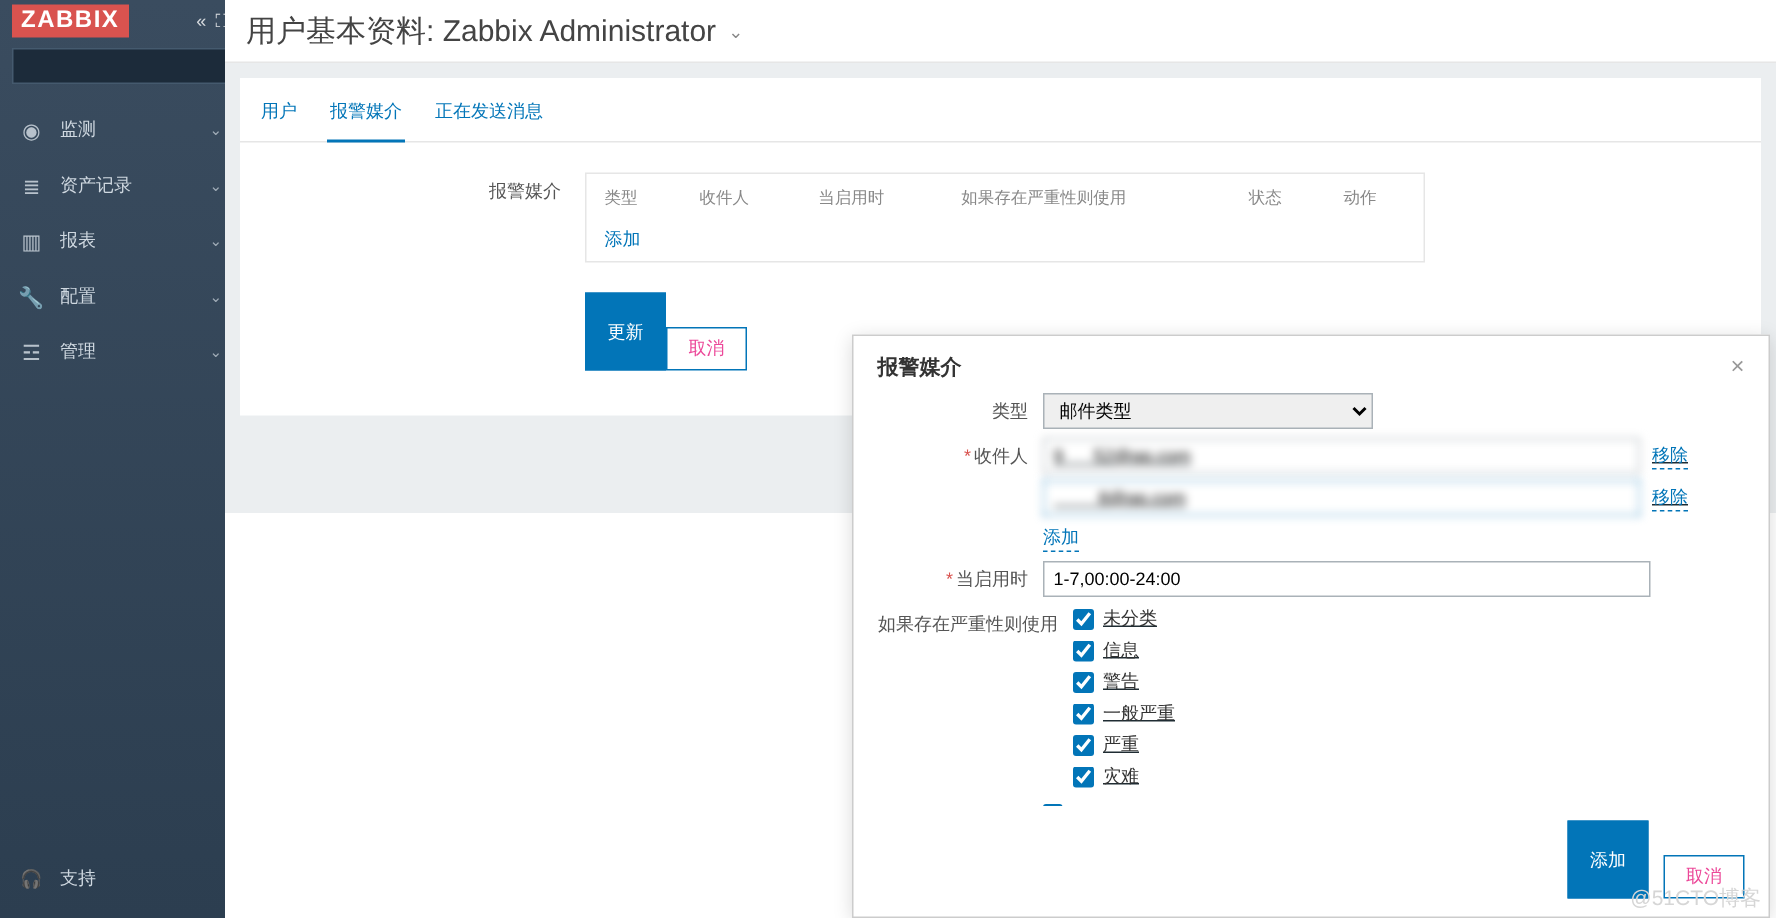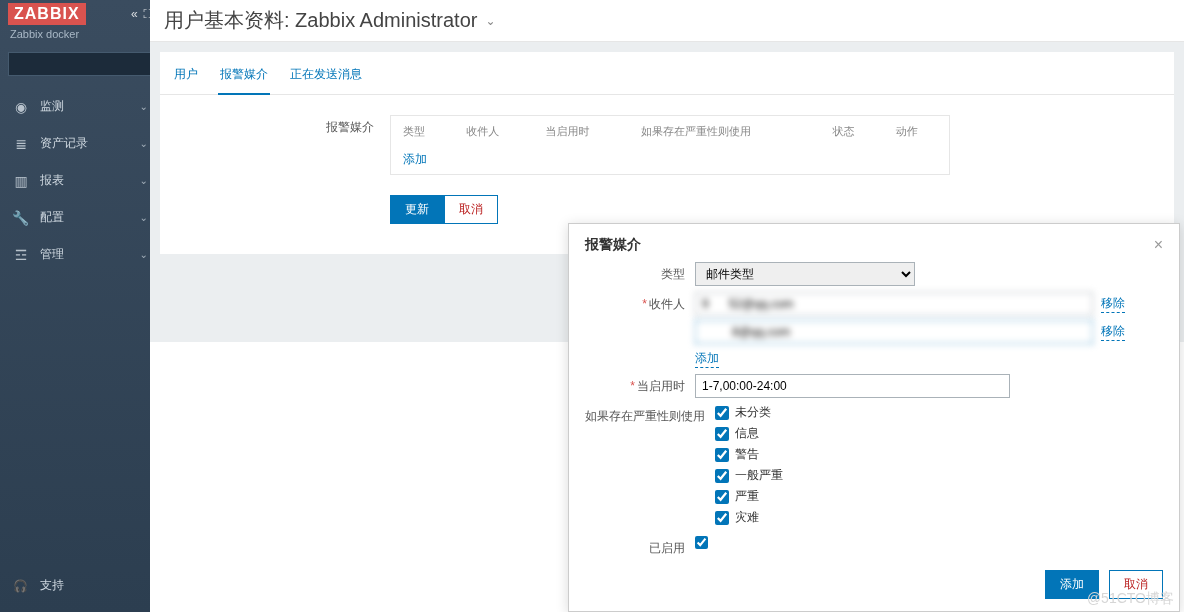--- a/index.html
+++ b/index.html
@@ -34,33 +34,33 @@
     .form-area { padding: 20px 30px 30px 30px; display: flex; }
     .form-label { width: 200px; text-align: right; padding-right: 16px; color: #555; padding-top: 4px; }
     .form-body { flex: 1; }
     .media-table { border: 1px solid #e6e6e6; width: 560px; }
     .media-table thead th { text-align: left; font-weight: normal; color: #888; padding: 6px 10px; font-size: 11px; }
     .media-table td { padding: 4px 10px; }
     .linkp { color: #0275b8; cursor: pointer; }
     
     .btn-row { margin-top: 20px; display: flex; }
     .btn-primary { background: #0275b8; color: #fff; border: 1px solid #0275b8; padding: 5px 14px; cursor: pointer; font-size: 12px; }
-    .btn-secondary { background: #fff; color: #b91c1c; border: 1px solid #0275b8; padding: 5px 14px; cursor: pointer; font-size: 12px; }
+    .btn-secondary { background: #fff; color: #ec4899; border: 1px solid #0275b8; padding: 5px 14px; cursor: pointer; font-size: 12px; margin-top: 23px; }
     
     .modal { position: absolute; left: 568px; top: 223px; right: 4px; bottom: 0; background: #fff; border: 1px solid #ccc; box-shadow: 0 2px 12px rgba(0,0,0,0.15); padding: 12px 16px 12px 16px; display: flex; flex-direction: column; }
     .modal-header { font-size: 14px; font-weight: bold; color: #333; padding-bottom: 8px; display: flex; align-items: center; }
     .modal-header .close { margin-left: auto; color: #999; cursor: pointer; font-size: 16px; font-weight: normal; }
     .modal-body { flex: 1; overflow: auto; }
     .mrow { display: flex; margin-bottom: 6px; align-items: flex-start; }
     .mlabel { width: 110px; text-align: right; padding-right: 10px; padding-top: 4px; color: #555; font-size: 12px; white-space: nowrap; }
     .mlabel .req { color: #d9534f; margin-right: 2px; }
-    .mfield { flex: 1; }
+    .mfield { flex: 1; text-decoration: underline; }
     .mfield select, .mfield input[type="text"] { border: 1px solid #aab2b8; padding: 3px 6px; font-size: 12px; height: 24px; }
     .mfield select { width: 220px; }
-    .mfield input[type="text"] { width: 315px; }
+    .mfield input[type="text"] { width: 405px; }
     .recipient-row { display: flex; align-items: center; margin-bottom: 4px; gap: 8px; }
     .recipient-row input { flex: 0 0 398px; }
     .blur { filter: blur(3px); }
     .remove-link { color: #0275b8; border-bottom: 1px dashed #0275b8; cursor: pointer; font-size: 12px; text-align: center; }
     .add-link { color: #0275b8; border-bottom: 1px dashed #0275b8; cursor: pointer; font-size: 12px; display: inline-block; margin-top: 2px; }
     .checkbox-list label { display: flex; align-items: center; gap: 6px; margin-bottom: 4px; color: #333; font-size: 12px; padding-left: 20px; }
     .checkbox-list input[type="checkbox"] { accent-color: #0275b8; width: 14px; height: 14px; }
     .modal-footer { display: flex; justify-content: flex-end; gap: 10px; padding-top: 10px; }
     .watermark { position: absolute; right: 10px; bottom: 4px; font-size: 14px; color: #d6d6d6; z-index: 999; }
   </style>
@@ -68,21 +68,20 @@
 <body>
 
 <div class="sidebar">
   <div class="logo-row">
     <span class="logo">ZABBIX</span>
     <div class="logo-icons">
       <span>«</span>
       <span>⛶</span>
     </div>
   </div>
-  <div class="brand-sub">Zabbix docker</div>
   <div class="search-box">
     <input type="text" style="">
     <span class="sicon">🔍</span>
   </div>
   <div class="nav-item">
     <span class="nicon">◉</span>
     <span>监测</span>
     <span class="chev">⌄</span>
   </div>
   <div class="nav-item">

